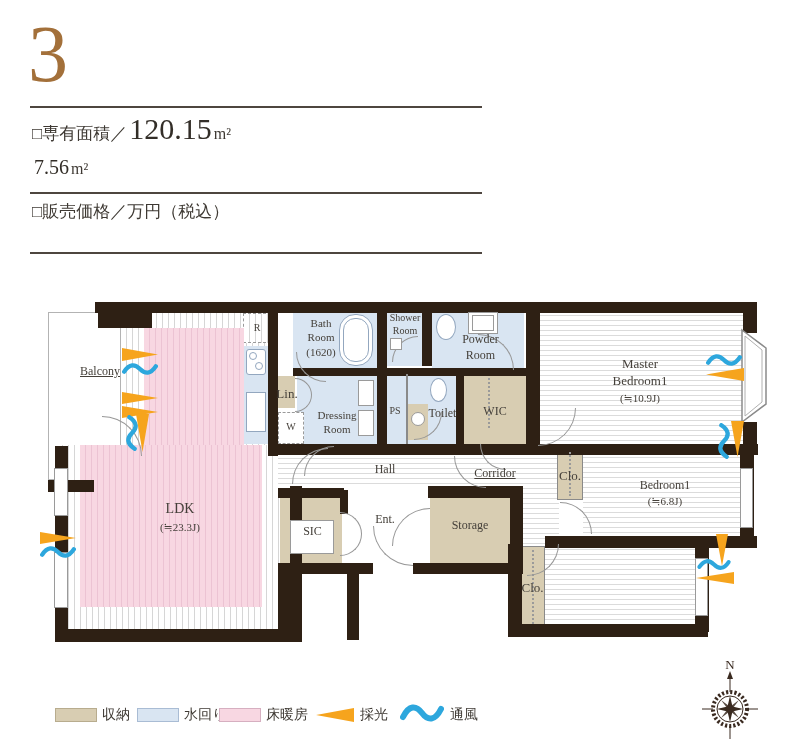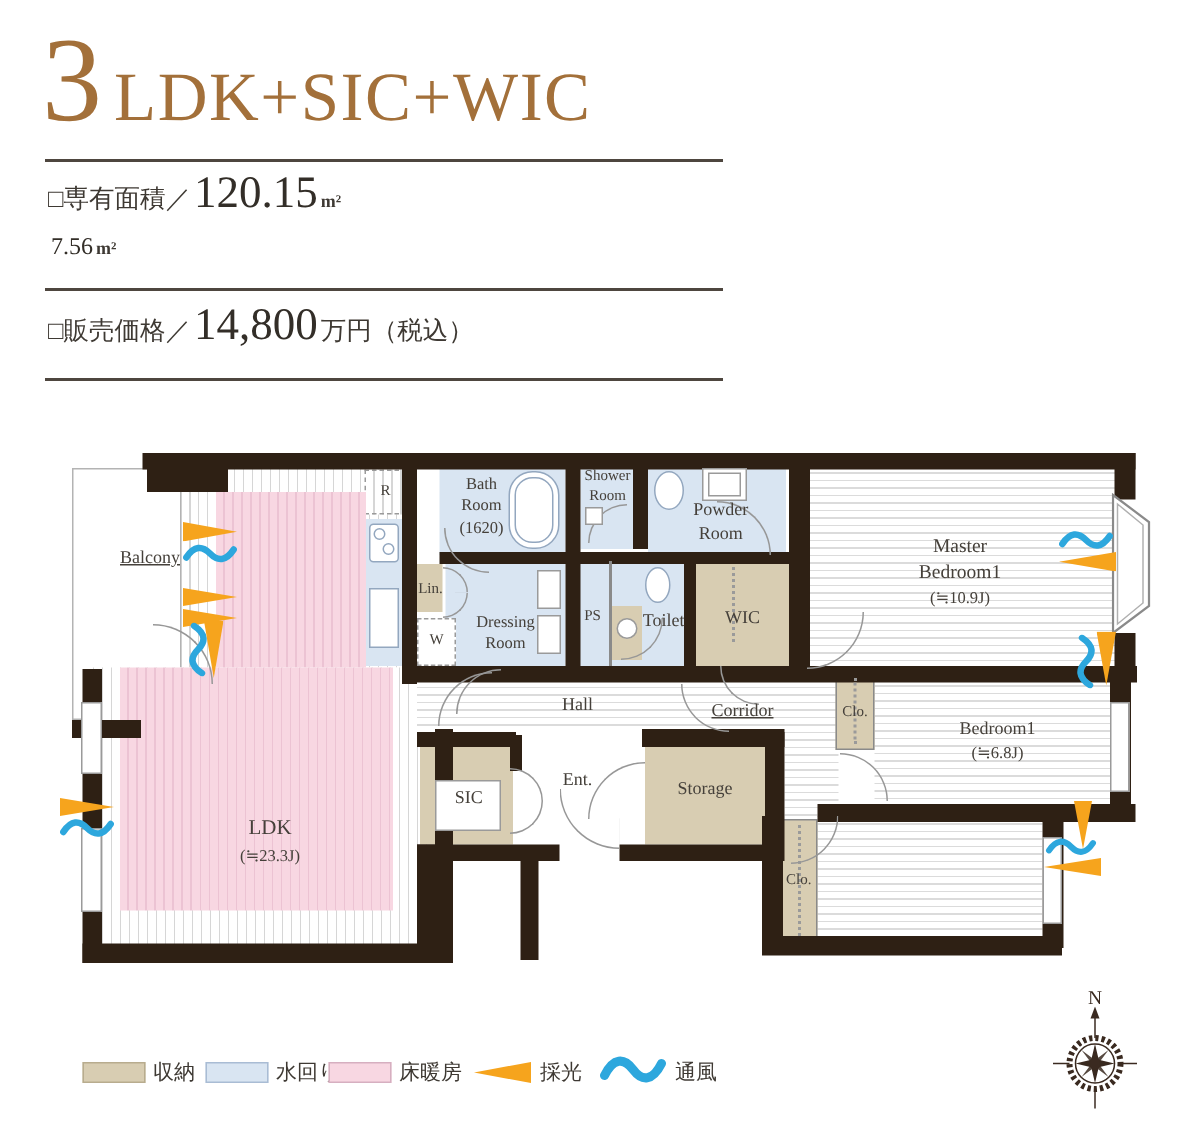--- a/index.html
+++ b/index.html
@@ -7,22 +7,22 @@
         font-family:"Liberation Serif","DejaVu Serif",serif;color:#45403a;}
   .abs{position:absolute;}
   
   .title-row{position:absolute;left:28px;top:14px;display:flex;align-items:baseline;gap:8px;color:#a3703a;}
   .t-num{font-size:80px;line-height:1;}
   .t-suffix{font-size:46px;line-height:1;letter-spacing:1px;}
   .rule{position:absolute;left:30px;width:452px;height:2px;background:#4e463f;}
   .spec{position:absolute;left:32px;display:flex;align-items:baseline;color:#3e3933;}
   .spec .lab{font-size:17px;}
   .spec .big{font-size:30px;letter-spacing:0;color:#332e28;margin:0 2px;}
-  .spec .mid{font-size:16px;color:#332e28;margin:0 2px;}
-  .spec .unit{font-size:12px;font-weight:bold;}
+  .spec .mid{font-size:20px;color:#332e28;margin:0 2px;}
+  .spec .unit{font-size:16px;}
   
   .plan{position:absolute;left:40px;top:296px;width:740px;height:364px;}
   .plan > div, .plan > svg{position:absolute;}
   .wall{background:#2e2014;z-index:3;}
   .thinline{background:#8a8a8a;z-index:3;}
   .vs{background:repeating-linear-gradient(90deg,#ffffff 0,#ffffff 5px,#d6d6d6 5px,#d6d6d6 6px);z-index:1;}
   .hs{background:repeating-linear-gradient(180deg,#ffffff 0,#ffffff 4px,#dbdbdb 4px,#dbdbdb 5px);z-index:1;}
   .pinkvs{background:repeating-linear-gradient(90deg,#f8d7e2 0,#f8d7e2 5px,#ecc3d3 5px,#ecc3d3 6px);z-index:2;}
   .beige{background:#d8cdb2;z-index:1;}
   .blue{background:#d9e5f2;z-index:1;}
@@ -37,51 +37,49 @@
   .fixg{border:1px solid #9a9a9a;background:#fff;z-index:5;box-sizing:border-box;}
   .oval{border-radius:50%;}
   .tri{background:#f6a41d;z-index:6;}
   .tri-r{clip-path:polygon(0 0,0 100%,100% 50%);}
   .tri-l{clip-path:polygon(100% 0,100% 100%,0 50%);}
   .tri-d{clip-path:polygon(0 0,100% 0,50% 100%);}
   .wavebox{z-index:6;}
   .dot{border-left:2px dotted #9a9a9a;z-index:5;}
   .lbl{position:absolute;text-align:center;line-height:1.3;z-index:7;color:#45403a;font-size:12px;}
   .sz{font-size:11px;}
-  .tag{font-size:10px;}
+  .tag{font-size:13px;}
   
   .lg-box{position:absolute;width:42px;height:14px;box-sizing:border-box;}
   .lg-lbl{position:absolute;font-size:14px;color:#3e3933;}
   .compass{position:absolute;left:702px;top:658px;width:56px;height:86px;text-align:center;color:#3a2a20;}
   .compass .n{font-size:13px;display:block;line-height:1;}
 </style>
 </head>
 <body>
 <div class="page">
 
   <div class="title-row">
     <span class="t-num">3</span>
-    <span class="t-suffix">LDK+SIC+WIC</span>
   </div>
   <div class="rule" style="top:106px;"></div>
 
   <div class="spec" style="top:112px;">
     <span class="lab">□専有面積／</span>
     <span class="big">120.15</span>
     <span class="unit">m²</span>
   </div>
   <div class="spec" style="top:156px;">
     <span class="mid">7.56</span>
     <span class="unit">m²</span>
   </div>
   <div class="rule" style="top:192px;"></div>
 
   <div class="spec" style="top:200px;">
     <span class="lab">□販売価格／</span>
-    <span class="big">14,800</span>
     <span class="lab">万円（税込）</span>
   </div>
   <div class="rule" style="top:252px;"></div>
 
   <div class="plan">
 
     <div class="white" style="left:8px;top:16px;width:102px;height:168px;border:1px solid #b3b3b3;box-sizing:border-box;"></div>
     <div class="vs" style="left:80px;top:16px;width:148px;height:133px;border-left:1px solid #b3b3b3;"></div>
     <div class="pinkvs" style="left:104px;top:32px;width:100px;height:117px;"></div>
     <div class="vs" style="left:17px;top:149px;width:245px;height:195px;"></div>
@@ -209,21 +207,21 @@
         <path d="M2 11 C8 2 14 2 20 8 C26 14 32 14 38 5" stroke="#2da7dd" stroke-width="5" fill="none" stroke-linecap="round"></path>
       </svg>
     <div class="tri tri-d" style="left:691px;top:125px;width:13px;height:36px;"></div>
     <div class="tri tri-d" style="left:676px;top:238px;width:12px;height:32px;"></div>
     <svg class="wavebox" style="left:656px;top:262px;width:36px;height:13px;" viewBox="0 0 40 16">
         <path d="M2 11 C8 2 14 2 20 8 C26 14 32 14 38 5" stroke="#2da7dd" stroke-width="5" fill="none" stroke-linecap="round"></path>
       </svg>
     <div class="tri tri-l" style="left:656px;top:276px;width:38px;height:12px;"></div>
 
     <div class="lbl" style="left:10px;top:68px;width:100px;text-decoration:underline;"><span>Balcony</span></div>
-    <div class="lbl" style="left:80px;top:204px;width:120px;font-size:14px;margin-top:44px;">
+    <div class="lbl" style="left:80px;top:204px;width:120px;font-size:14px;">
       <span>LDK</span><br>
       <span class="sz">(≒23.3J)</span>
     </div>
     <div class="lbl sz" style="left:253px;top:20px;width:56px;">
       <span>Bath</span><br>
       <span>Room</span><br>
       <span>(1620)</span>
     </div>
     <div class="lbl" style="left:340px;top:15px;width:50px;font-size:10px;">
       <span>Shower</span><br>

